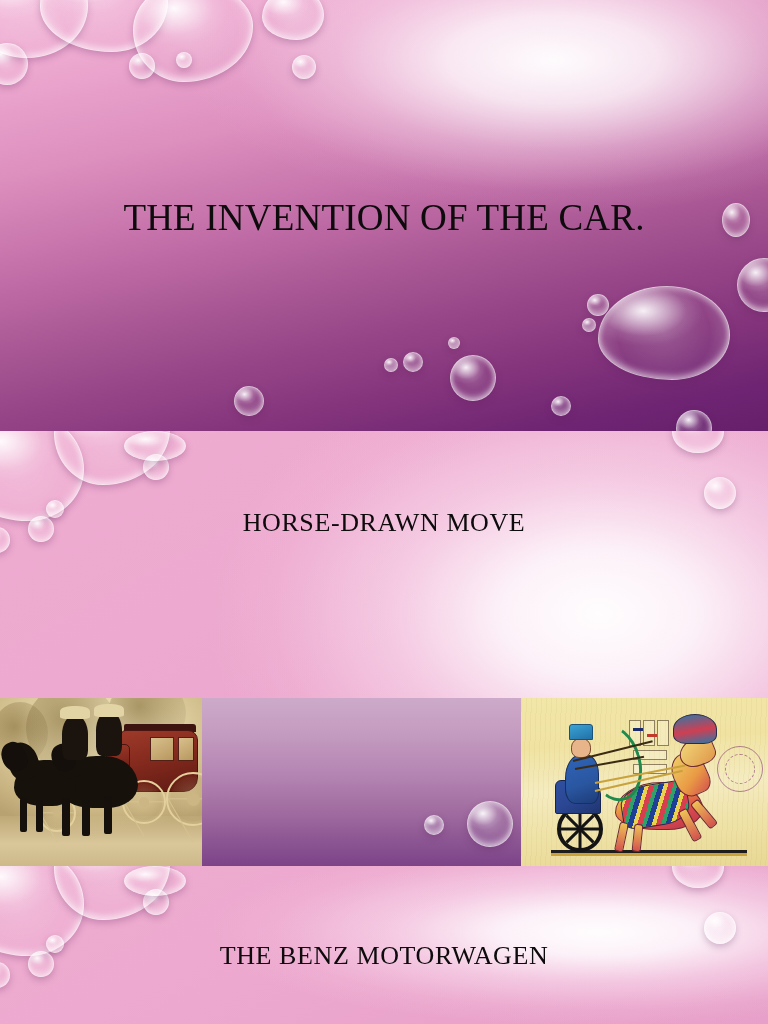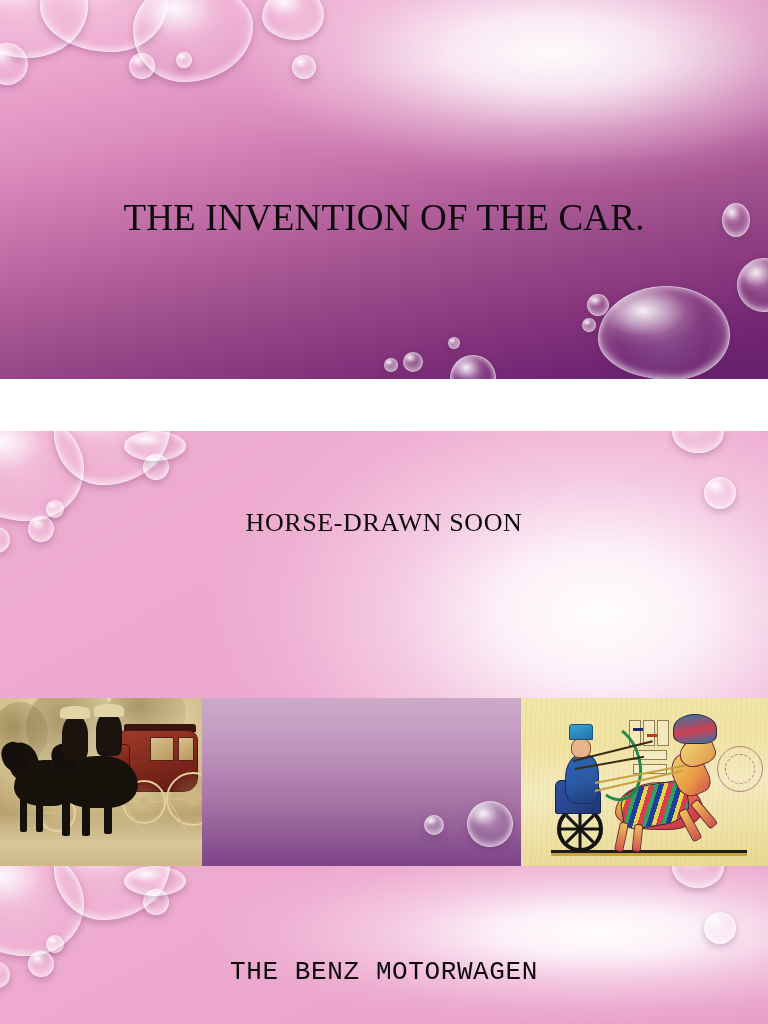--- a/index.html
+++ b/index.html
@@ -380,21 +380,21 @@
     background: #c9a23c;
     height: 2px;
     transform-origin: 0 50%;
   }
 </style>
 </head>
 <body>
 
 <div id="doc">
 
-  <section class="slide" style="top:0;height:379px;">
+  <section class="slide" style="top:0;height:431px;">
     <div class="bg bg-s1"></div>
 
     <div class="bubble oval" style="left:-34px;top:-46px;width:122px;height:104px;"></div>
     <div class="bubble blob" style="left:40px;top:-52px;width:128px;height:104px;"></div>
     <div class="bubble blob2" style="left:133px;top:-18px;width:120px;height:100px;"></div>
     <div class="bubble oval" style="left:-14px;top:43px;width:42px;height:42px;"></div>
     <div class="bubble oval" style="left:129px;top:53px;width:26px;height:26px;"></div>
     <div class="bubble oval" style="left:176px;top:52px;width:16px;height:16px;"></div>
     <div class="bubble blob" style="left:262px;top:-12px;width:62px;height:52px;"></div>
     <div class="bubble oval" style="left:292px;top:55px;width:24px;height:24px;"></div>
@@ -421,21 +421,21 @@
     <div class="bubble blob" style="left:-42px;top:-18px;width:126px;height:108px;"></div>
     <div class="bubble blob2" style="left:54px;top:-46px;width:116px;height:100px;"></div>
     <div class="bubble oval" style="left:-16px;top:96px;width:26px;height:26px;"></div>
     <div class="bubble oval" style="left:46px;top:69px;width:18px;height:18px;"></div>
     <div class="bubble oval" style="left:28px;top:85px;width:26px;height:26px;"></div>
     <div class="bubble oval" style="left:143px;top:23px;width:26px;height:26px;"></div>
     <div class="bubble oval" style="left:124px;top:0px;width:62px;height:30px;"></div>
     <div class="bubble oval" style="left:672px;top:-20px;width:52px;height:42px;"></div>
     <div class="bubble oval" style="left:704px;top:46px;width:32px;height:32px;"></div>
 
-    <h2 class="slide-title title-sub" style="top:76px;">HORSE-DRAWN SOON</h2>
+    <h2 class="slide-title title-sub" style="top:76px;">HORSE-DRAWN MOVE</h2>
 
 
     <div class="pic-band" style="top:267px;height:168px;">
       <div class="bubble oval" style="left:467px;top:103px;width:46px;height:46px;"></div>
       <div class="bubble oval" style="left:424px;top:117px;width:20px;height:20px;"></div>
     </div>
 
     <div class="photo" style="left:0;top:267px;width:202px;height:168px;">
       <div class="coach-bg"></div>
       <div class="coach-tree" style="left:26px;top:-14px;width:92px;height:88px;"></div>
@@ -531,16 +531,16 @@
     <div class="bubble blob" style="left:-42px;top:-18px;width:126px;height:108px;"></div>
     <div class="bubble blob2" style="left:54px;top:-46px;width:116px;height:100px;"></div>
     <div class="bubble oval" style="left:-16px;top:96px;width:26px;height:26px;"></div>
     <div class="bubble oval" style="left:46px;top:69px;width:18px;height:18px;"></div>
     <div class="bubble oval" style="left:28px;top:85px;width:26px;height:26px;"></div>
     <div class="bubble oval" style="left:143px;top:23px;width:26px;height:26px;"></div>
     <div class="bubble oval" style="left:124px;top:0px;width:62px;height:30px;"></div>
     <div class="bubble oval" style="left:672px;top:-20px;width:52px;height:42px;"></div>
     <div class="bubble oval" style="left:704px;top:46px;width:32px;height:32px;"></div>
 
-    <h2 class="slide-title title-sub" style="top:90px;font-family:Liberation Mono, monospace;">THE BENZ MOTORWAGEN</h2>
+    <h2 class="slide-title title-sub" style="top:74px;">THE BENZ MOTORWAGEN</h2>
   </section>
 
 </div>
 
 </body></html>

